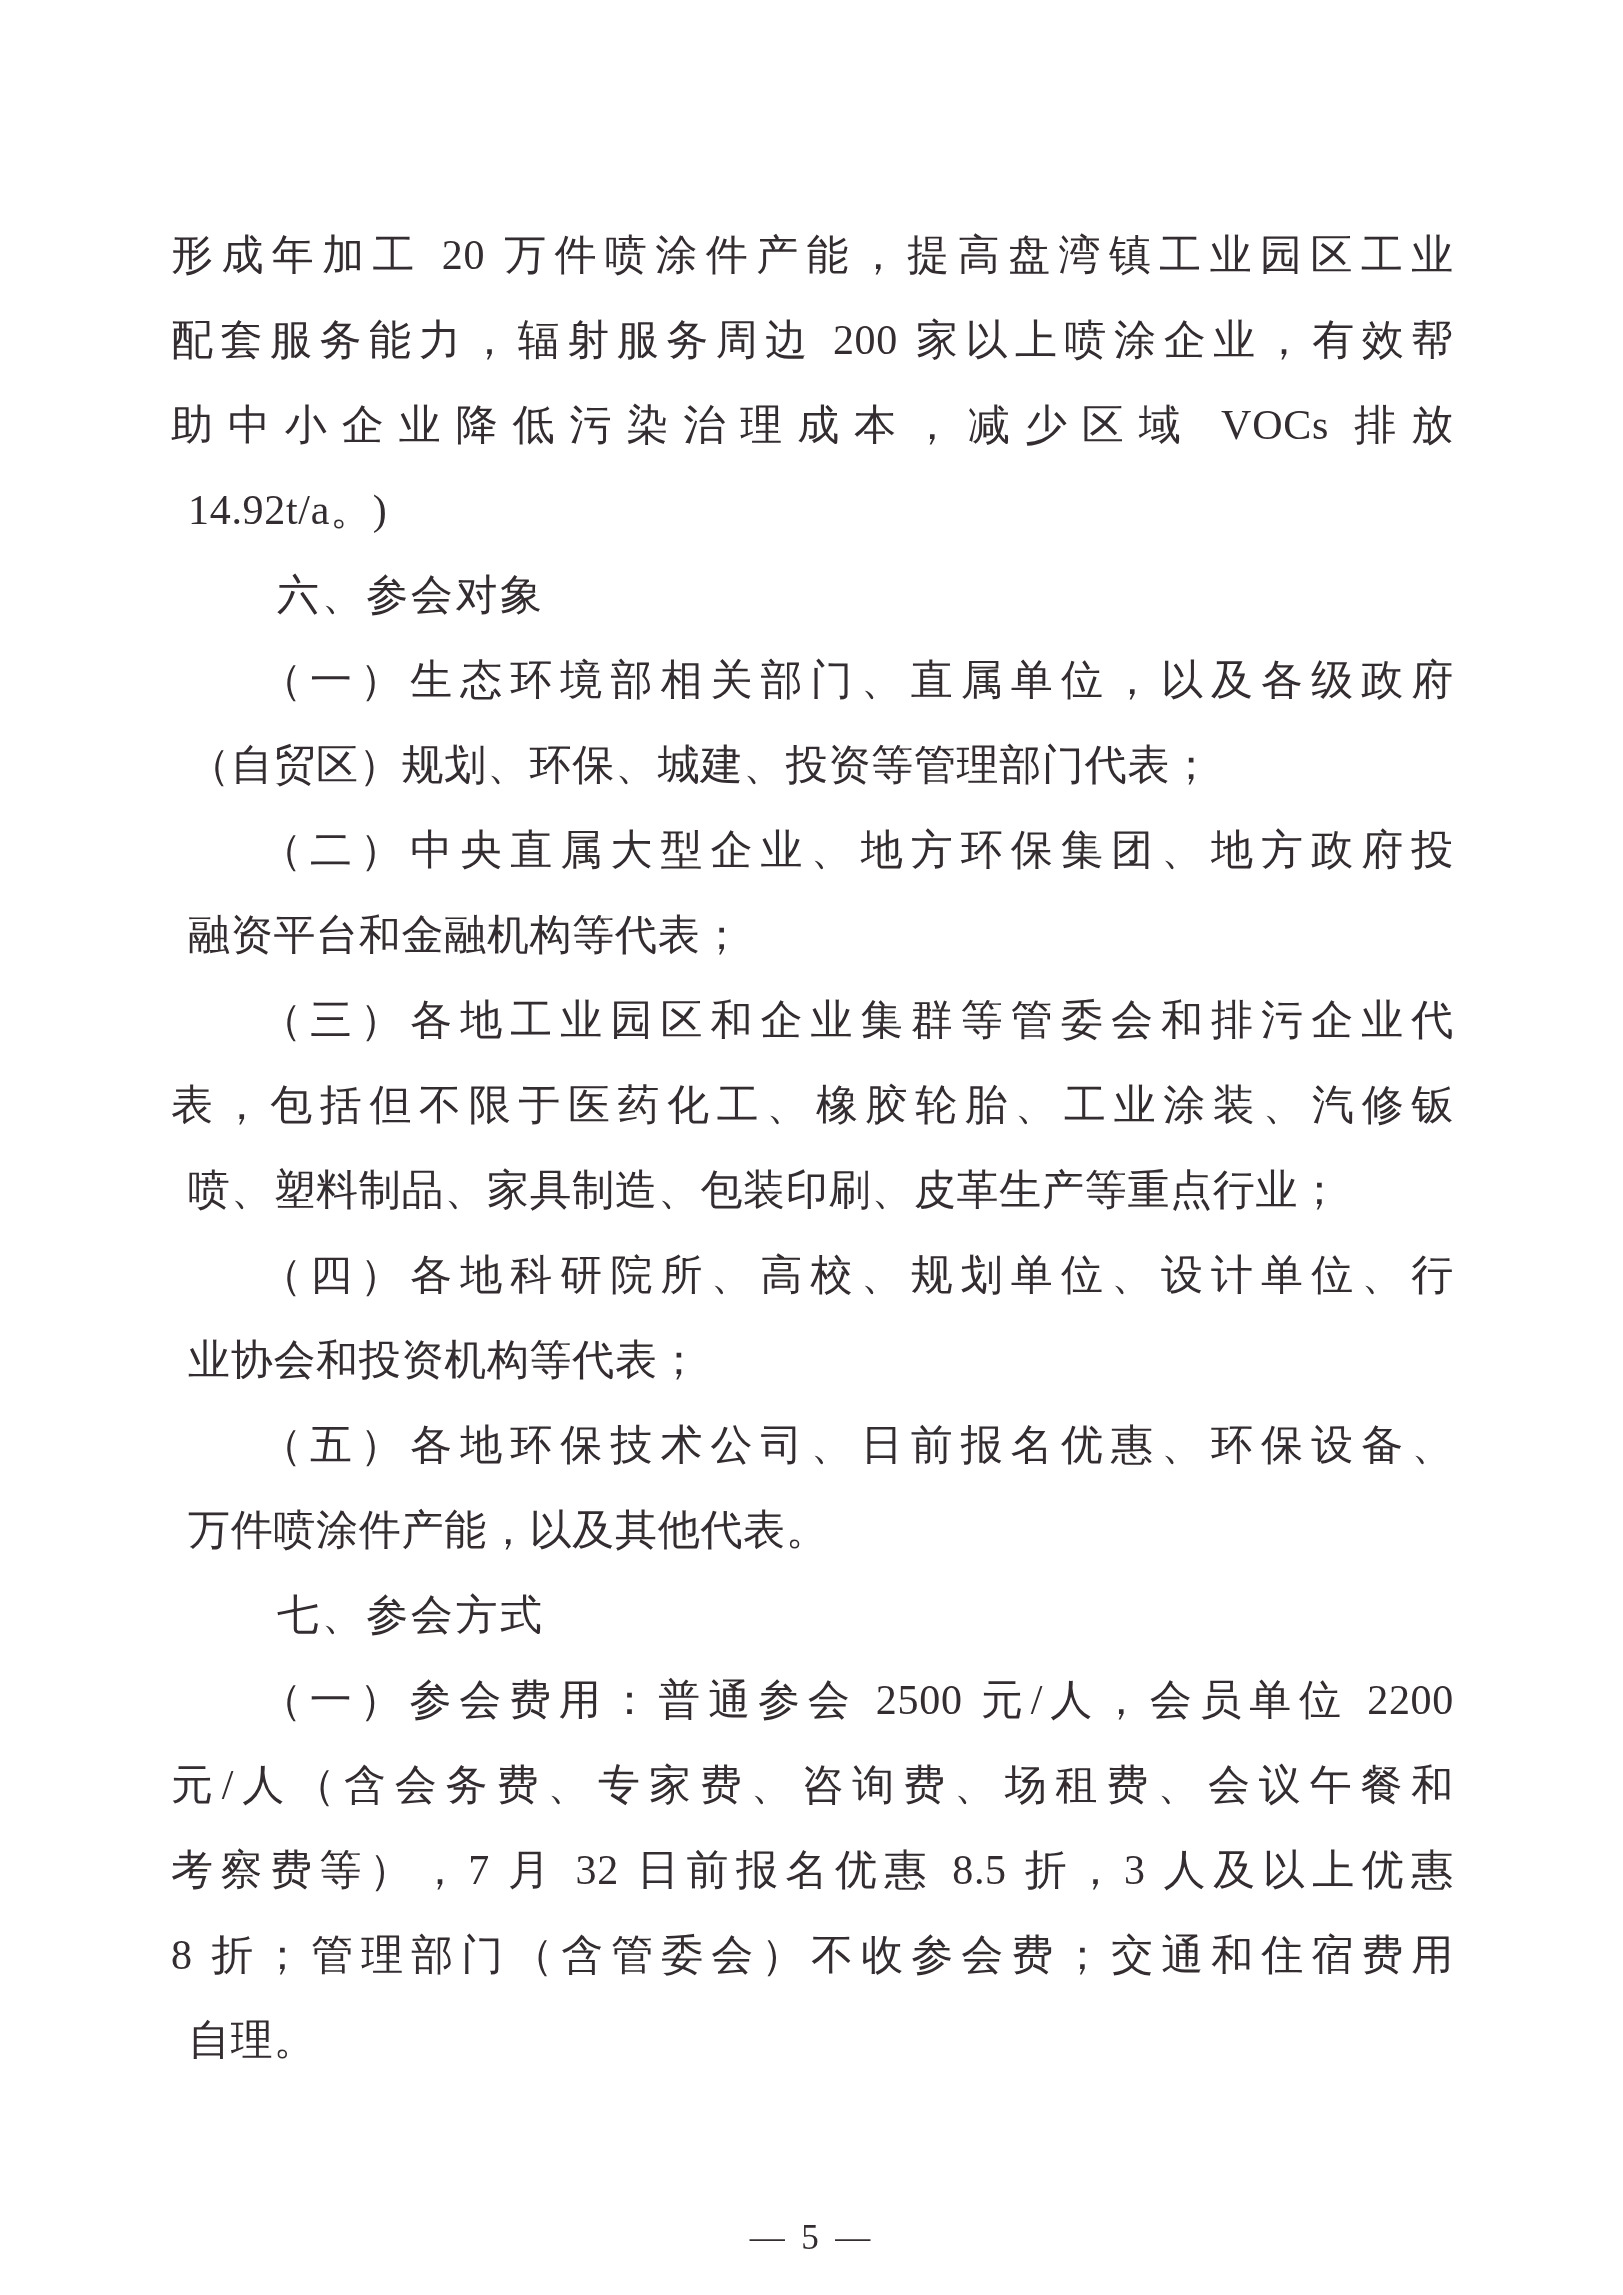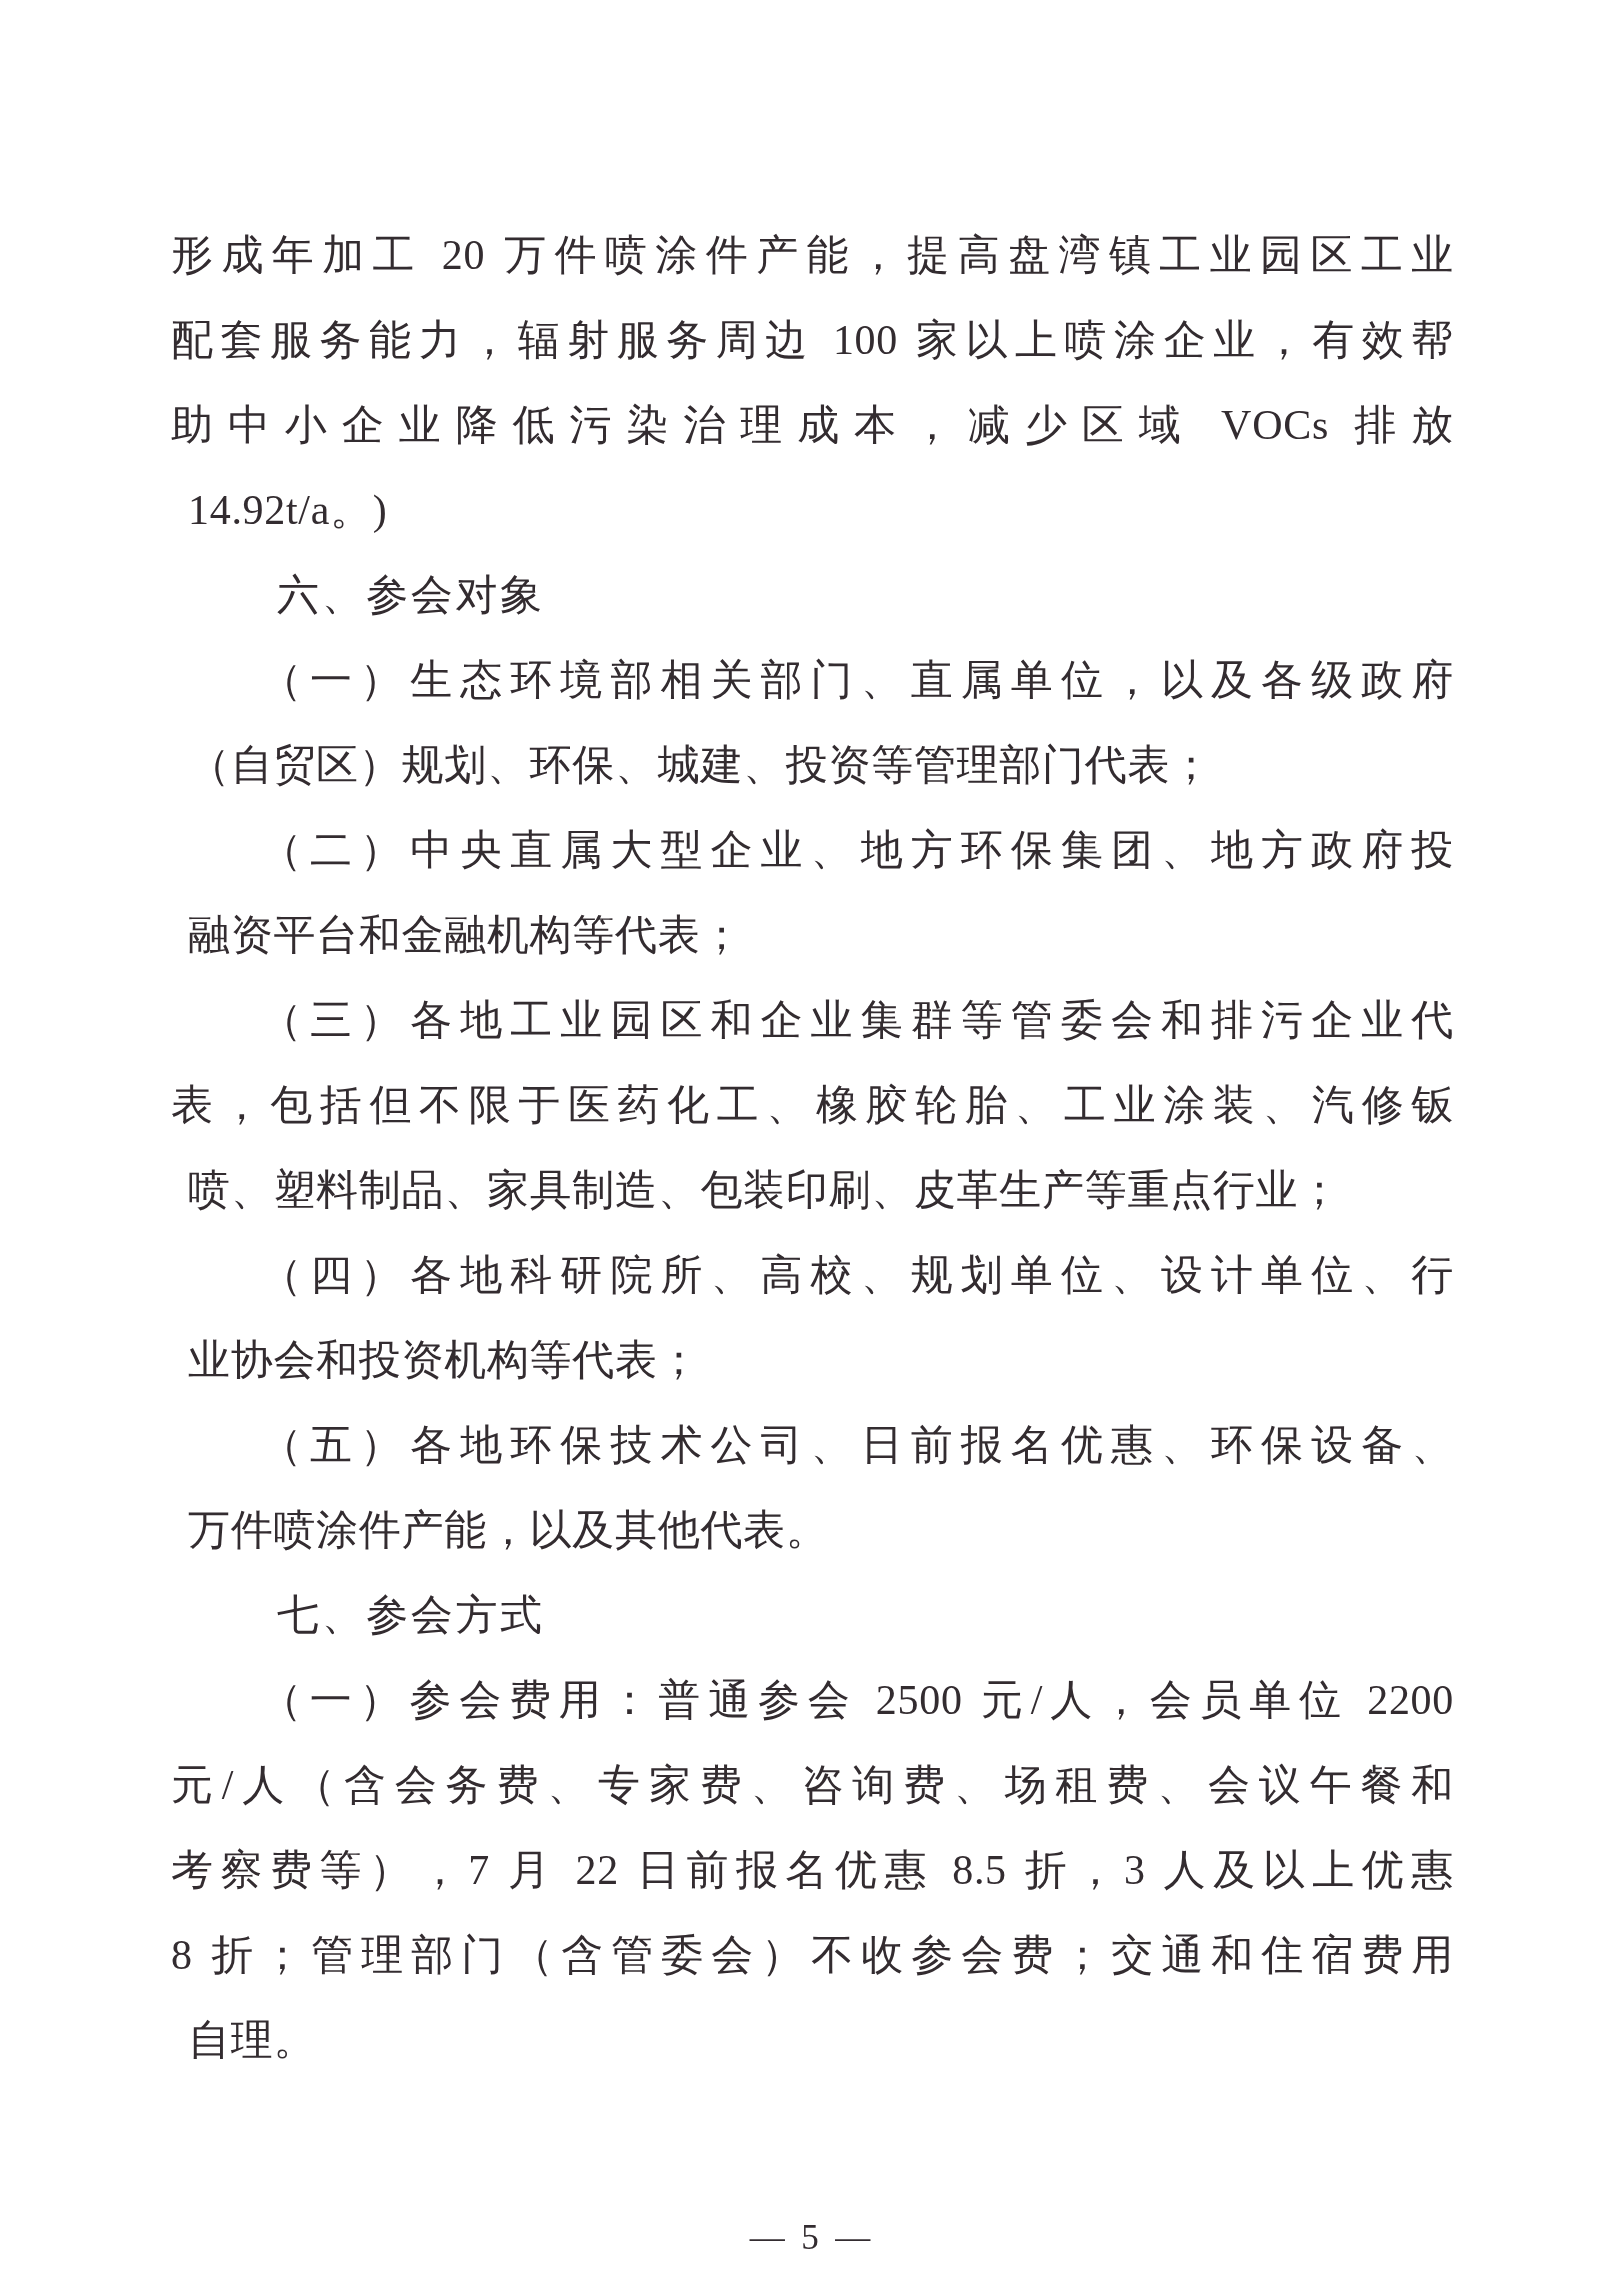--- a/index.html
+++ b/index.html
@@ -52,37 +52,37 @@
     color: #332c30;
     letter-spacing: 3.9px;
   }
 </style>
 </head>
 <body>
 
 <div class="page" style="background: rgb(255, 255, 255); color: rgb(51, 44, 48);">
   <div class="content">
       <div class="line">形成年加工 20 万件喷涂件产能，提高盘湾镇工业园区工业</div>
-      <div class="line">配套服务能力，辐射服务周边 100 家以上喷涂企业，有效帮</div>
+      <div class="line">配套服务能力，辐射服务周边 200 家以上喷涂企业，有效帮</div>
       <div class="line">助中小企业降低污染治理成本，减少区域 VOCs 排放</div>
       <div class="line last">14.92t/a。)</div>
       <div class="line heading indent last">六、参会对象</div>
       <div class="line indent">（一）生态环境部相关部门、直属单位，以及各级政府</div>
       <div class="line last">（自贸区）规划、环保、城建、投资等管理部门代表；</div>
       <div class="line indent">（二）中央直属大型企业、地方环保集团、地方政府投</div>
       <div class="line last">融资平台和金融机构等代表；</div>
       <div class="line indent">（三）各地工业园区和企业集群等管委会和排污企业代</div>
       <div class="line">表，包括但不限于医药化工、橡胶轮胎、工业涂装、汽修钣</div>
       <div class="line last">喷、塑料制品、家具制造、包装印刷、皮革生产等重点行业；</div>
       <div class="line indent">（四）各地科研院所、高校、规划单位、设计单位、行</div>
       <div class="line last">业协会和投资机构等代表；</div>
       <div class="line indent">（五）各地环保技术公司、日前报名优惠、环保设备、</div>
       <div class="line last">万件喷涂件产能，以及其他代表。</div>
       <div class="line heading indent last">七、参会方式</div>
       <div class="line indent">（一）参会费用：普通参会 2500 元/人，会员单位 2200</div>
       <div class="line">元/人（含会务费、专家费、咨询费、场租费、会议午餐和</div>
-      <div class="line">考察费等），7 月 22 日前报名优惠 8.5 折，3 人及以上优惠</div>
+      <div class="line">考察费等），7 月 32 日前报名优惠 8.5 折，3 人及以上优惠</div>
       <div class="line">8 折；管理部门（含管委会）不收参会费；交通和住宿费用</div>
       <div class="line last">自理。</div>
     </div>
   <div class="footer">— 5 —</div>
 </div>
 
 
 </body></html>

